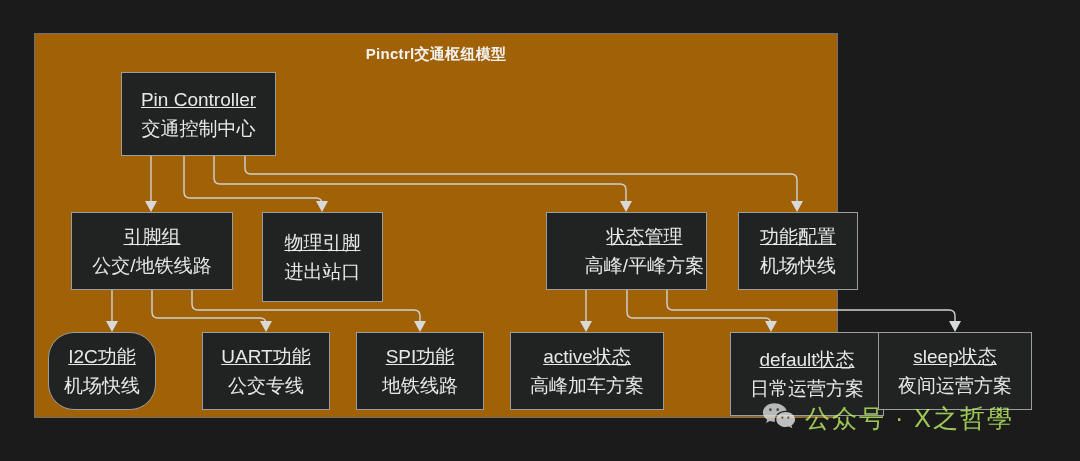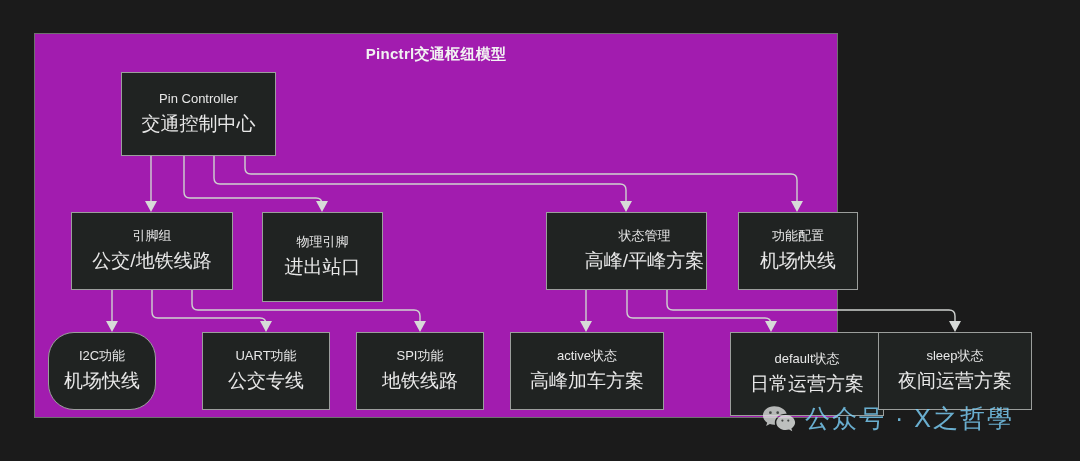--- a/index.html
+++ b/index.html
@@ -6,45 +6,45 @@
   body{
     width:1080px;height:461px;
     background:#1b1b1b;
     font-family:"Liberation Sans","DejaVu Sans",sans-serif;
     overflow:hidden;position:relative;
   }
   #stage{position:absolute;left:0;top:0;width:1080px;height:461px;}
 
   .panel{
     position:absolute;left:34px;top:33px;width:804px;height:385px;
-    background:#a21caf;border:1px solid #6e716f;box-sizing:border-box;
+    background:#a16207;border:1px solid #6e716f;box-sizing:border-box;
   }
   .panel-title{
     position:absolute;left:0;top:11px;width:100%;
     text-align:center;color:#f2f2f2;font-size:15px;font-weight:bold;
     letter-spacing:.3px;
   }
 
   .node{
     position:absolute;box-sizing:border-box;
     background:#202322;border:1px solid #9b9e9c;
     display:flex;flex-direction:column;align-items:center;justify-content:center;
     color:#e8e8e8;line-height:1.55;
   }
-  .node .l1{font-size:13px;}
+  .node .l1{font-size:19px;text-decoration:underline;}
   .node .l2{font-size:19px;}
 
   svg.wires{position:absolute;left:0;top:0;width:1080px;height:461px;pointer-events:none;}
   svg.wires path{fill:none;stroke:#cfd2d0;stroke-width:1.4;}
   svg.wires polygon{fill:#d7dad8;}
 
   .watermark{
     position:absolute;left:762px;top:402px;
-    display:flex;align-items:center;gap:9px;
-    color:#7dd3fc;opacity:.80;font-size:25px;letter-spacing:2px;
+    display:flex;align-items:flex-start;gap:9px;
+    color:#bef264;opacity:.80;font-size:25px;letter-spacing:2px;
     pointer-events:none;
   }
   .wm-icon{width:34px;height:27px;position:relative;display:block;}
 </style>
 </head>
 <body>
 
 <div id="stage">
 
   <div class="panel">

